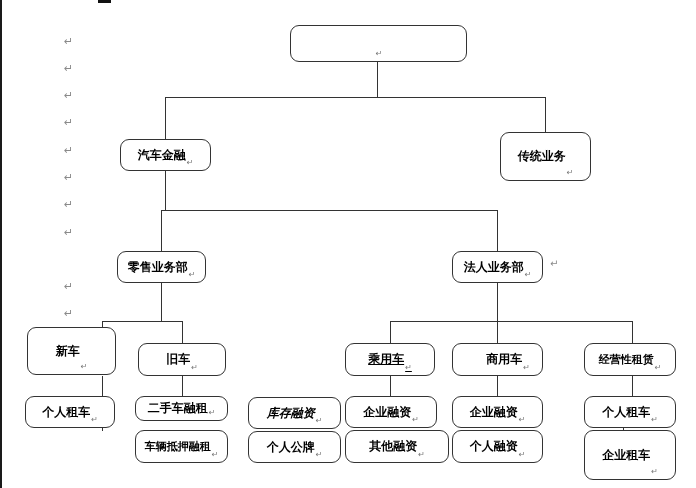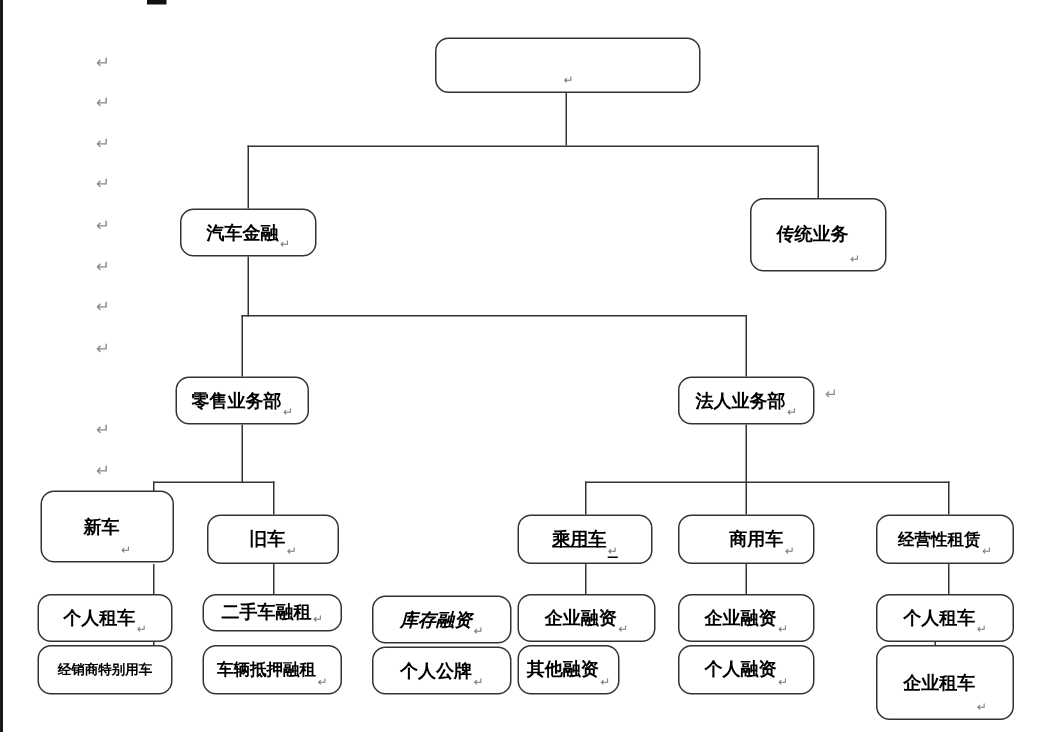--- a/index.html
+++ b/index.html
@@ -55,21 +55,21 @@
   .n9  { left: 584px; top: 343px; width: 92px; height: 33px; font-size: 11px; }
   .n10 { left: 25px;  top: 396px; width: 90px; height: 32px; }
   .n11 { left: 135px; top: 396px; width: 93px; height: 25px; }
   .n12 { left: 248px; top: 397px; width: 93px; height: 32px; font-style: italic; }
   .n13 { left: 345px; top: 396px; width: 92px; height: 32px; }
   .n14 { left: 452px; top: 396px; width: 91px; height: 32px; }
   .n15 { left: 584px; top: 396px; width: 92px; height: 32px; }
   .n16 { left: 25px;  top: 430px; width: 90px; height: 33px; font-size: 9px; }
   .n17 { left: 135px; top: 430px; width: 93px; height: 33px; font-size: 11px; }
   .n18 { left: 248px; top: 431px; width: 93px; height: 32px; }
-  .n19 { left: 345px; top: 430px; width: 68px; height: 33px; }
+  .n19 { left: 345px; top: 430px; width: 104px; height: 33px; }
   .n20 { left: 452px; top: 430px; width: 91px; height: 33px; }
   .n21 { left: 584px; top: 430px; width: 92px; height: 50px; }
   
   .l1  { left: 377px; top: 62px;  width: 1px;  height: 35px; }
   .l2  { left: 165px; top: 97px;  width: 381px; height: 1px; }
   .l3  { left: 165px; top: 97px;  width: 1px;  height: 42px; }
   .l4  { left: 545px; top: 97px;  width: 1px;  height: 42px; }
   .l5  { left: 165px; top: 171px; width: 1px;  height: 40px; }
   .l6  { left: 161px; top: 210px; width: 337px; height: 1px; }
   .l7  { left: 161px; top: 210px; width: 1px;  height: 41px; }
@@ -190,23 +190,20 @@
       <span class="p">↵</span>
     </div>
   <div class="node n14">
       <span>企业融资</span>
       <span class="p">↵</span>
     </div>
   <div class="node n15">
       <span>个人租车</span>
       <span class="p">↵</span>
     </div>
-  <div class="node n16">
-      <span>经销商特别用车</span>
-    </div>
   <div class="node n17">
       <span>车辆抵押融租</span>
       <span class="p">↵</span>
     </div>
   <div class="node n18">
       <span>个人公牌</span>
       <span class="p">↵</span>
     </div>
   <div class="node n19">
       <span>其他融资</span>

